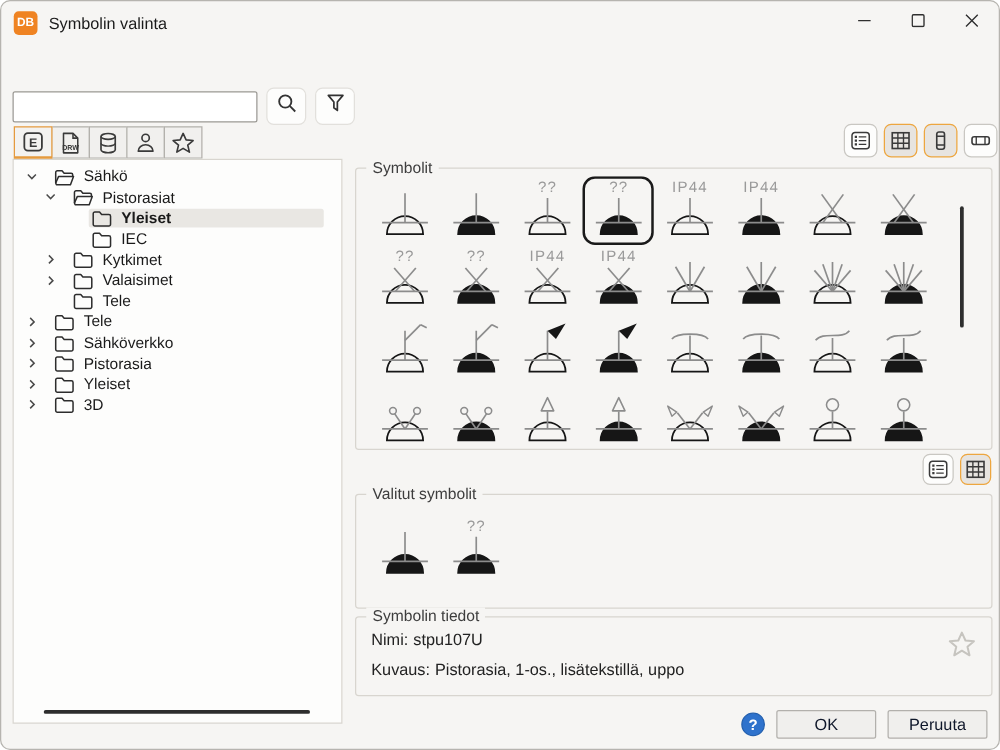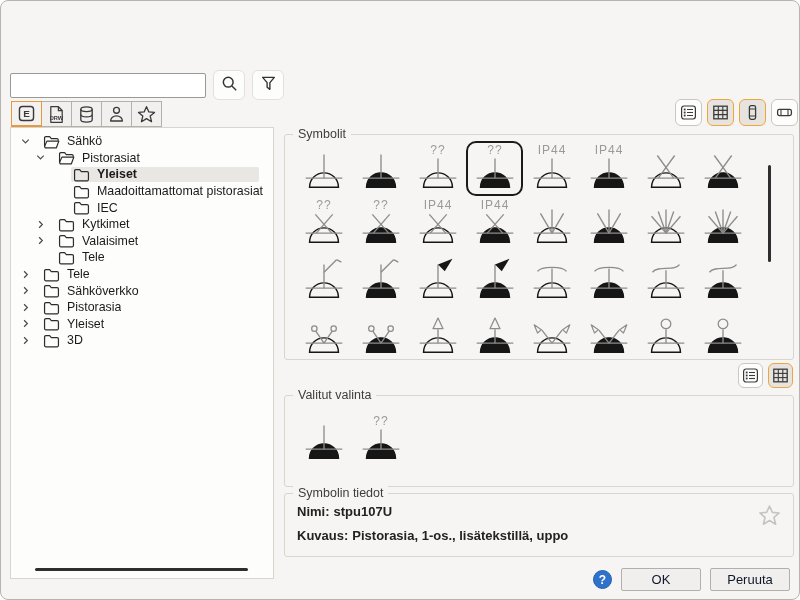--- a/index.html
+++ b/index.html
@@ -60,38 +60,59 @@
     display:grid;grid-template-columns:repeat(8,57px);grid-auto-rows:55px;}
   .sym-cell{display:flex;align-items:center;justify-content:center;box-sizing:border-box;}
   .sym-cell.selected{border:2px solid #1a1a1a;border-radius:10px;}
   .sym-vscroll{position:absolute;right:22px;top:30px;width:3px;height:97px;background:#2e2e2e;border-radius:2px;}
   .grid-toggles{position:absolute;top:362px;left:737px;}
   .grid-toggles .toggle{width:25px;height:25px;}
   #group-selected{left:283px;top:394px;width:510px;height:92px;}
   .sel-items{display:flex;padding:8px 0 0 10px;}
   .sel-items .sym-cell{width:57px;height:72px;}
   #group-info{left:283px;top:492px;width:510px;height:64px;}
-  .info-line{position:absolute;left:12px;font-size:13px;color:#222;font-weight:bold;}
+  .info-line{position:absolute;left:12px;font-size:13px;color:#222;}
   .info-line span{margin-right:4px;}
   #info-name{top:10px;}
   #info-desc{top:34px;}
   .fav-star{position:absolute;right:12px;top:10px;color:#c6c4bf;display:flex;}
   
   .footer{position:absolute;top:567px;right:9px;display:flex;align-items:center;gap:9px;}
   .help-btn{width:19px;height:19px;border-radius:50%;background:#2e72cc;border:1px solid #2460ae;
     color:#fff;font-size:12px;font-weight:bold;display:flex;align-items:center;justify-content:center;box-sizing:border-box;}
   .btn{width:80px;height:23px;background:#f0efed;border:1px solid #b2b0ac;border-radius:2px;
     font-family:"Liberation Sans",sans-serif;font-size:13px;color:#0f172a;
     display:flex;align-items:center;justify-content:center;}
 </style>
 </head>
 <body>
 
 <div class="window">
 
+  <div class="titlebar">
+    <div class="app-icon">DB</div>
+    <div class="title">Symbolin valinta</div>
+    <div class="win-controls">
+      <div class="win-btn">
+        <span><svg width="11" height="11" viewBox="0 0 11 11">
+              <line x1="0.5" y1="5.5" x2="10.5" y2="5.5" stroke="currentColor" stroke-width="1.1"></line>
+            </svg></span>
+      </div>
+      <div class="win-btn">
+        <span><svg width="11" height="11" viewBox="0 0 11 11">
+              <rect x="0.8" y="0.8" width="9.4" height="9.4" rx="1" fill="none" stroke="currentColor" stroke-width="1.1"></rect>
+            </svg></span>
+      </div>
+      <div class="win-btn">
+        <span><svg width="11" height="11" viewBox="0 0 11 11">
+              <path d="M0.8 0.8 L10.2 10.2 M10.2 0.8 L0.8 10.2" stroke="currentColor" stroke-width="1.1"></path>
+            </svg></span>
+      </div>
+    </div>
+  </div>
 
 
   <div class="search-row">
     <input class="search-input" value="" style="">
     <div class="icon-btn">
       <span><svg width="17" height="17" viewBox="0 0 16 16">
             <circle cx="6.8" cy="6.8" r="4.6" fill="none" stroke="currentColor" stroke-width="1.4"></circle>
             <line x1="10.3" y1="10.3" x2="14.3" y2="14.3" stroke="currentColor" stroke-width="1.4"></line>
           </svg></span>
     </div>
@@ -192,31 +213,20 @@
           </span>
         </div>
         <div class="tree-row" style="padding-left: 38px;">
           <span class="chev"></span>
           <span class="node">
             <span class="folder">
               <svg width="17" height="15" viewBox="0 0 18 16">
                 <path d="M1.6 4.2 a1.4 1.4 0 0 1 1.4 -1.4 h4 l1.8 2.1 h6.2 a1.4 1.4 0 0 1 1.4 1.4 v7 a1.4 1.4 0 0 1 -1.4 1.4 H3 a1.4 1.4 0 0 1 -1.4 -1.4 z" fill="none" stroke="currentColor" stroke-width="1.3" stroke-linejoin="round"></path>
               </svg>
             </span>
-            <span class="lbl">Maadoittamattomat pistorasiat</span>
-          </span>
-        </div>
-        <div class="tree-row" style="padding-left: 38px;">
-          <span class="chev"></span>
-          <span class="node">
-            <span class="folder">
-              <svg width="17" height="15" viewBox="0 0 18 16">
-                <path d="M1.6 4.2 a1.4 1.4 0 0 1 1.4 -1.4 h4 l1.8 2.1 h6.2 a1.4 1.4 0 0 1 1.4 1.4 v7 a1.4 1.4 0 0 1 -1.4 1.4 H3 a1.4 1.4 0 0 1 -1.4 -1.4 z" fill="none" stroke="currentColor" stroke-width="1.3" stroke-linejoin="round"></path>
-              </svg>
-            </span>
             <span class="lbl">IEC</span>
           </span>
         </div>
         <div class="tree-row" style="padding-left: 23px;">
           <span class="chev">
             <svg width="11" height="11" viewBox="0 0 12 12">
               <polyline points="4.5,2.5 8,6 4.5,9.5" fill="none" stroke="currentColor" stroke-width="1.3"></polyline>
             </svg>
           </span>
           <span class="node">
@@ -746,21 +756,21 @@
             <line x1="6.3" y1="2.2" x2="6.3" y2="14.8" stroke="currentColor" stroke-width="1.1"></line>
             <line x1="10.8" y1="2.2" x2="10.8" y2="14.8" stroke="currentColor" stroke-width="1.1"></line>
             <line x1="1.8" y1="6.4" x2="15.2" y2="6.4" stroke="currentColor" stroke-width="1.1"></line>
             <line x1="1.8" y1="10.6" x2="15.2" y2="10.6" stroke="currentColor" stroke-width="1.1"></line>
           </svg>
         </span>
       </div>
     </div>
 
   <div class="group" id="group-selected">
-    <span class="legend">Valitut valinta</span>
+    <span class="legend">Valitut symbolit</span>
     <div class="sel-items" id="sel-items">
         <div class="sym-cell">
           <span style="display: flex;">
             <svg width="54" height="54" viewBox="0 0 56 56">
               <path d="M13 47 A15 15 0 0 1 43 47 Z" fill="#161616" stroke="#161616" stroke-width="1.5"></path>
               <line x1="9" y1="37.5" x2="47" y2="37.5" stroke="#8C8C8C" stroke-width="1.4"></line>
               <line x1="28" y1="37.5" x2="28" y2="13" stroke="#8C8C8C" stroke-width="1.4"></line>
             </svg>
           </span>
         </div>

